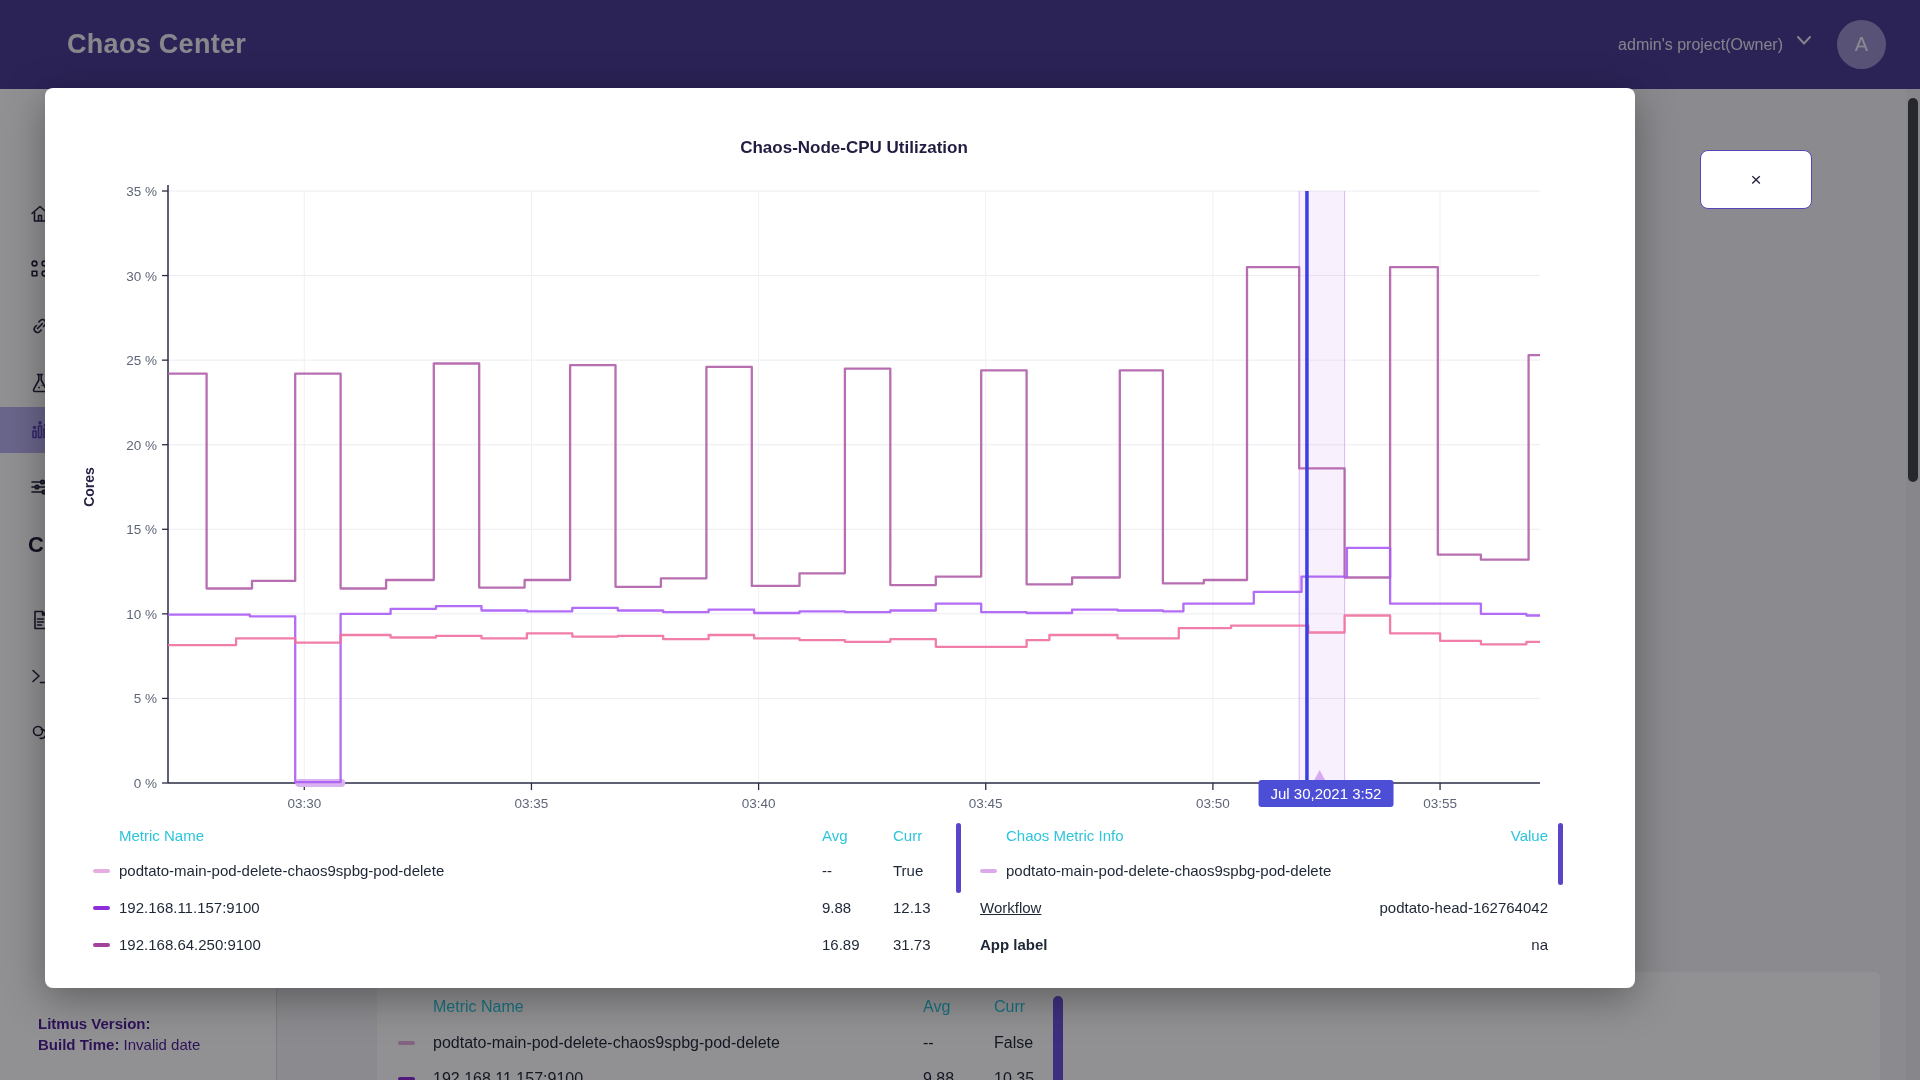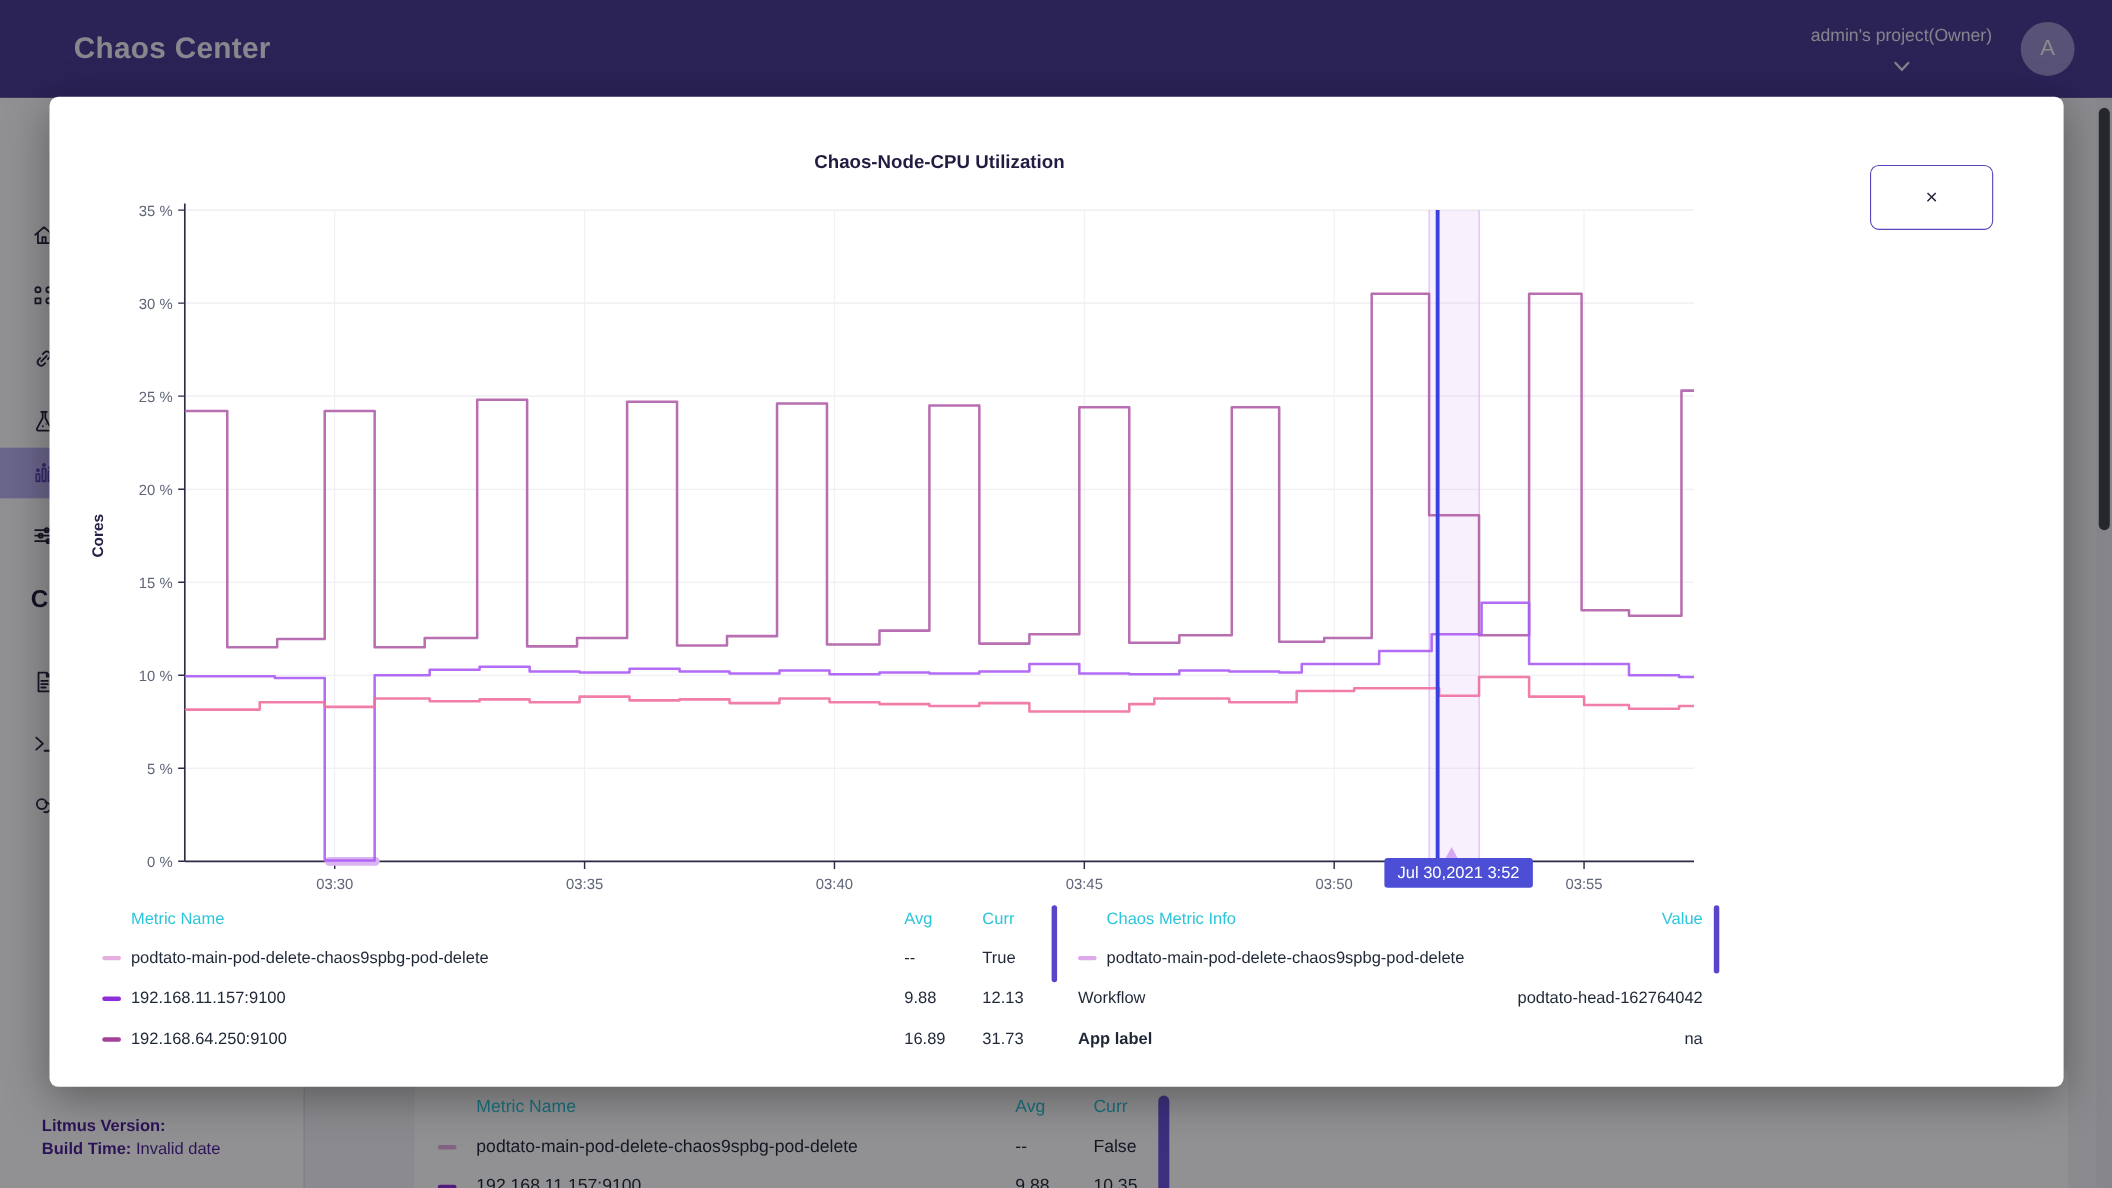--- a/index.html
+++ b/index.html
@@ -4,21 +4,21 @@
 <style>
   * { margin:0; padding:0; box-sizing:border-box; }
   html,body { width:1920px; height:1080px; font-family:"Liberation Sans", sans-serif; }
   #screen { position:relative; width:1920px; height:1080px; background:#f5f5f8; overflow:hidden; }
 
   
   #app-header { position:absolute; left:0; top:0; width:1920px; height:89px; background:#4a3a92;
                 display:flex; align-items:center; justify-content:space-between; padding:0 34px 0 67px; z-index:1; }
   #app-title { font-size:27px; font-weight:bold; color:#efedf6; letter-spacing:.3px; }
   #header-right { display:flex; align-items:center; gap:26px; }
-  #project-select { display:flex; align-items:center; gap:14px; color:#e8e5f2; font-size:16px; cursor:pointer;flex-direction:column; }
+  #project-select { display:flex; align-items:flex-start; gap:14px; color:#e8e5f2; font-size:16px; cursor:pointer; }
   #avatar { width:49px; height:49px; border-radius:50%; background:#9b8fcd; color:#f4f2fb; font-size:20px;
             display:flex; align-items:center; justify-content:center; }
 
   #sidebar { position:absolute; left:0; top:89px; width:277px; height:991px; background:#ffffff;
              border-right:1px solid #d9d9e0; z-index:1; }
   .side-item { position:absolute; left:0; width:277px; height:46px; display:flex; align-items:center; padding-left:28px; }
   .side-item.selected { background:#b9b1f0; }
   .side-item svg { width:24px; height:24px; }
   .icon-stroke { fill:none; stroke:#23233f; stroke-width:1.6; stroke-linecap:round; stroke-linejoin:round; }
   .side-item.selected .icon-stroke { stroke:#5b44ba; }
@@ -37,21 +37,21 @@
   .bg-curr { position:absolute; left:617px; top:2px; }
   #bg-thumb { position:absolute; left:676px; top:24px; width:10px; height:120px; background:#6b50da; border-radius:5px; }
 
   #page-scrollbar { position:absolute; right:0; top:89px; width:14px; height:991px; background:#ececf0; z-index:1; }
   #page-scroll-thumb { position:absolute; left:2px; top:9px; width:10px; height:384px; background:#43434c; border-radius:5px; }
 
   
   #overlay { position:absolute; left:0; top:0; width:1920px; height:1080px; background:rgba(5,5,8,0.44); z-index:5; }
 
   
-  #modal { position:absolute; left:45px; top:88px; width:1831px; height:900px; background:#ffffff;
+  #modal { position:absolute; left:45px; top:88px; width:1590px; height:900px; background:#ffffff;
            border-radius:8px; box-shadow:0 10px 40px rgba(0,0,0,.35); z-index:10;padding-left:32px; }
   #chart-title { position:absolute; left:123px; top:50px; width:1372px; text-align:center;
                  font-size:17px; font-weight:bold; color:#211d40; }
   #close-btn { position:absolute; left:1655px; top:62px; width:112px; height:59px; background:#fff;
                border:1.5px solid #5b44ba; border-radius:8px; font-size:19px; color:#23233f; cursor:pointer;
                font-family:"Liberation Sans", sans-serif; }
   #chart-svg { position:absolute; left:0; top:0; }
   #tooltip { position:absolute; top:692px; transform:translateX(-50%); background:#4c4fd6; color:#ffffff;
              font-size:15px; padding:5px 12px; border-radius:3px; white-space:nowrap; }
 
@@ -280,21 +280,21 @@
           <span></span>
           <span class="hdr">Chaos Metric Info</span>
           <span class="hdr" style="text-align: right;">Value</span>
         </div>
         <div class="lrow">
           <span class="sw" style="background: rgb(220, 170, 234);"></span>
           <span>podtato-main-pod-delete-chaos9spbg-pod-delete</span>
           <span style="text-align: right;"></span>
         </div>
         <div class="lrow">
-          <span style="grid-column: 1 / 3;">Workflow</span>
+          <span style="grid-column: 1 / 3; text-decoration: underline;">Workflow</span>
           <span style="text-align: right;">podtato-head-162764042</span>
         </div>
         <div class="lrow">
           <span style="grid-column: 1 / 3; font-weight: bold;">App label</span>
           <span style="text-align: right;">na</span>
         </div>
       </div>
     <div id="thumb-left" class="scroll-thumb"></div>
     <div id="thumb-right" class="scroll-thumb"></div>
   </div>

